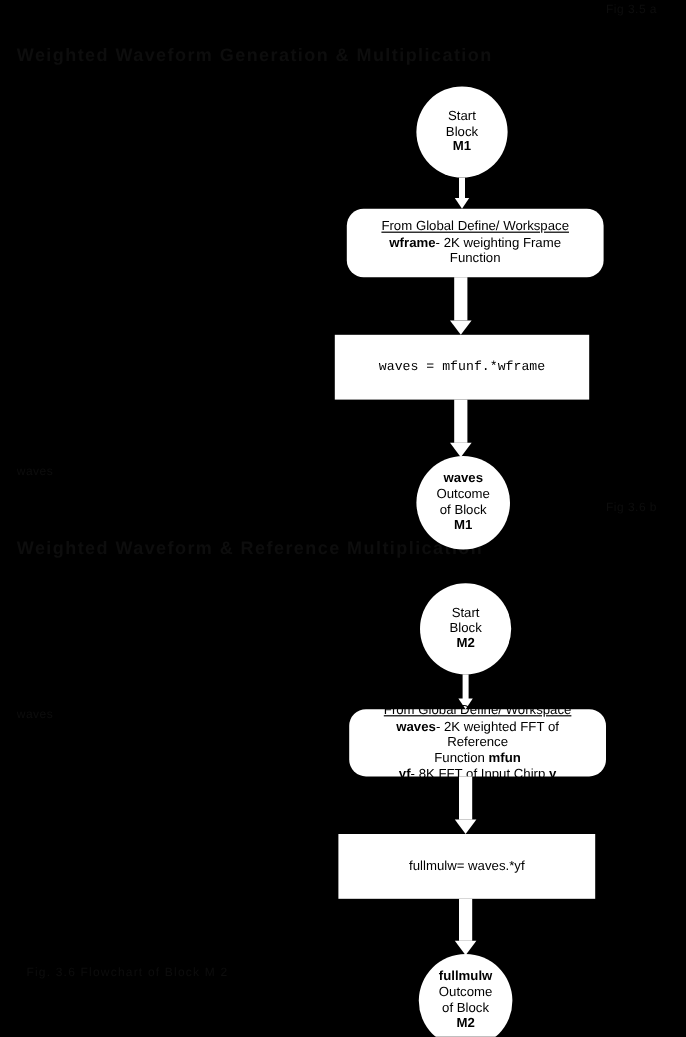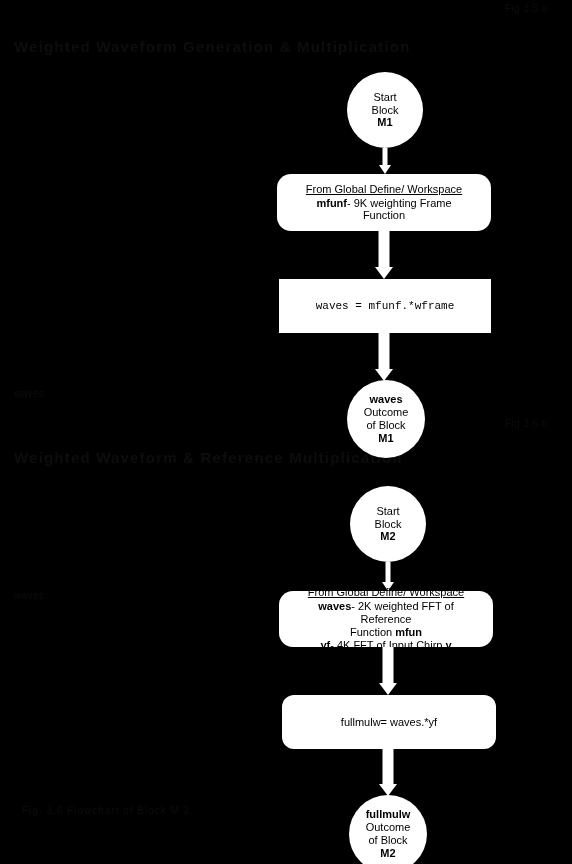--- a/index.html
+++ b/index.html
@@ -57,20 +57,21 @@
   .circle {
     border-radius: 50%;
     font-size: 11px;
   }
   .circle .bold { font-weight: bold; }
 
   .roundbox {
     border-radius: 14px;
     font-size: 11px;
     padding: 4px 24px;
+    margin-left: 12px;
   }
   .roundbox .hdr {
     text-decoration: underline;
     margin-bottom: 1px;
   }
   .roundbox b { font-weight: bold; }
 
   .rectbox {
     border-radius: 0;
     font-size: 11px;
@@ -127,21 +128,21 @@
     <span class="bold">M1</span>
   </div>
 
   <div class="arrow thin" style="left:375px; top:136px; width:20px; height:26px;">
     <div class="shaft" style="width:5px; height:18px;"></div>
     <div class="head"></div>
   </div>
 
   <div class="node roundbox" style="left:277px; top:162px; width:214px; height:57px;">
     <span class="hdr">From Global Define/ Workspace</span>
-    <span><b>mfunf</b><span>- 9K weighting Frame</span></span>
+    <span><b>wframe</b><span>- 2K weighting Frame</span></span>
     <span>Function</span>
   </div>
 
   <div class="arrow" style="left:371px; top:219px; width:26px; height:48px;">
     <div class="shaft" style="width:11px; height:36px;"></div>
     <div class="head"></div>
   </div>
 
   <div class="node rectbox" style="left:279px; top:267px; width:212px; height:54px;font-family:Liberation Mono, monospace;">
     <span>waves = mfunf.*wframe</span>
@@ -170,29 +171,29 @@
 
   <div class="arrow thin" style="left:378px; top:550px; width:20px; height:29px;">
     <div class="shaft" style="width:5px; height:21px;"></div>
     <div class="head"></div>
   </div>
 
   <div class="node roundbox" style="left:279px; top:579px; width:214px; height:56px;">
     <span class="hdr">From Global Define/ Workspace</span>
     <span><b>waves</b><span>- 2K weighted FFT of Reference</span></span>
     <span><span>Function </span><b>mfun</b></span>
-    <span><b>yf</b><span>- 4K FFT of  Input Chirp </span><b>y</b></span>
+    <span><b>yf</b><span>- 8K FFT of  Input Chirp </span><b>y</b></span>
   </div>
 
   <div class="arrow" style="left:375px; top:635px; width:26px; height:48px;">
     <div class="shaft" style="width:11px; height:36px;"></div>
     <div class="head"></div>
   </div>
 
-  <div class="node rectbox" style="left:282px; top:683px; width:214px; height:54px;border-radius:12px;">
+  <div class="node rectbox" style="left:282px; top:683px; width:214px; height:54px;">
     <span>fullmulw= waves.*yf</span>
   </div>
 
   <div class="arrow" style="left:375px; top:737px; width:26px; height:47px;">
     <div class="shaft" style="width:11px; height:35px;"></div>
     <div class="head"></div>
   </div>
 
   <div class="node circle" style="left:349px; top:783px; width:78px; height:78px;">
     <span class="bold">fullmulw</span>

